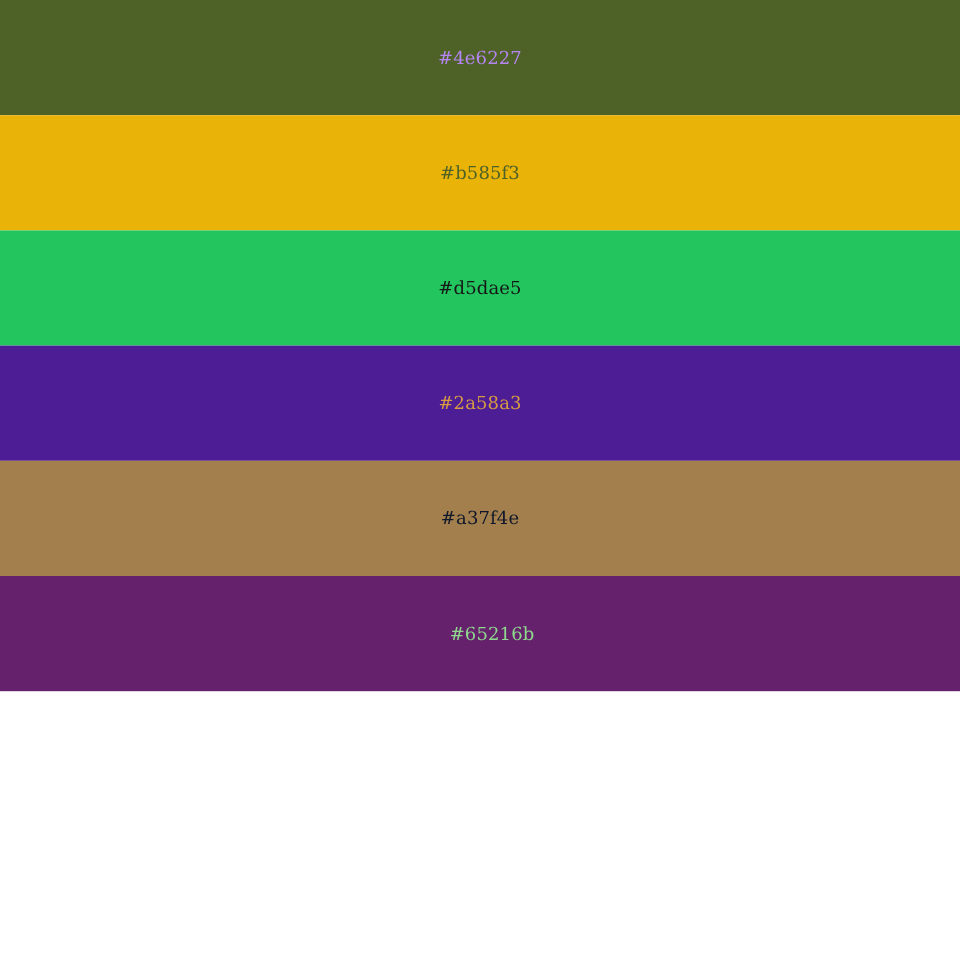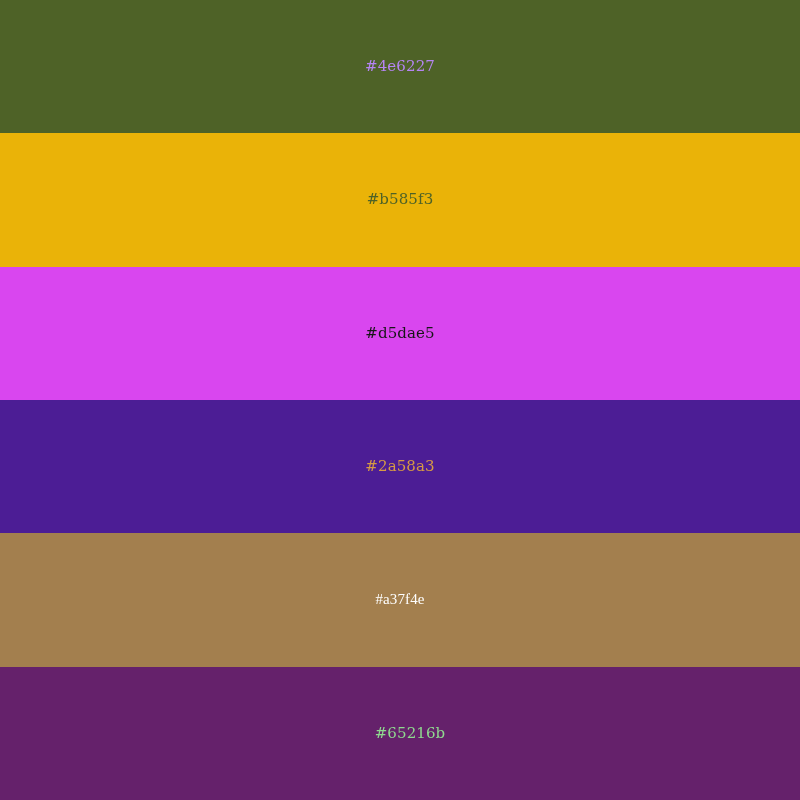--- a/index.html
+++ b/index.html
@@ -9,21 +9,21 @@
     width: 800px;
     height: 800px;
     background: #ffffff;
   }
   body {
     font-family: "DejaVu Serif", "Liberation Serif", serif;
     -webkit-font-smoothing: antialiased;
   }
   #swatch-stack {
     width: 800px;
-    height: 800px;
+    height: 576px;
     display: flex;
     flex-direction: column;
   }
   .swatch-band {
     flex: 1 1 0;
     width: 100%;
     display: flex;
     align-items: center;
     justify-content: center;
     box-sizing: border-box;
@@ -43,29 +43,29 @@
 <div id="swatch-stack">
 
   <div class="swatch-band" style="background-color: rgb(78, 98, 39);">
     <span class="swatch-label" style="color: rgb(181, 133, 243);">#4e6227</span>
   </div>
 
   <div class="swatch-band" style="background-color: #eab308;">
     <span class="swatch-label" style="color: rgb(78, 98, 39);">#b585f3</span>
   </div>
 
-  <div class="swatch-band" style="background-color: #d946ef;">
+  <div class="swatch-band" style="background-color: #22c55e;">
     <span class="swatch-label" style="color: rgb(22, 22, 22);">#d5dae5</span>
   </div>
 
   <div class="swatch-band" style="background-color: #4c1d95;">
     <span class="swatch-label" style="color: rgb(215, 155, 67);">#2a58a3</span>
   </div>
 
   <div class="swatch-band" style="background-color: rgb(163, 127, 78);">
-    <span class="swatch-label" style="color: #ffffff; font-family: Liberation Serif, serif;">#a37f4e</span>
+    <span class="swatch-label" style="color: #0f172a;">#a37f4e</span>
   </div>
 
   <div class="swatch-band" style="background-color: rgb(101, 33, 107);">
     <span class="swatch-label" style="color: rgb(143, 217, 143); margin-left: 20px;">#65216b</span>
   </div>
 
 </div>
 
 </body></html>

